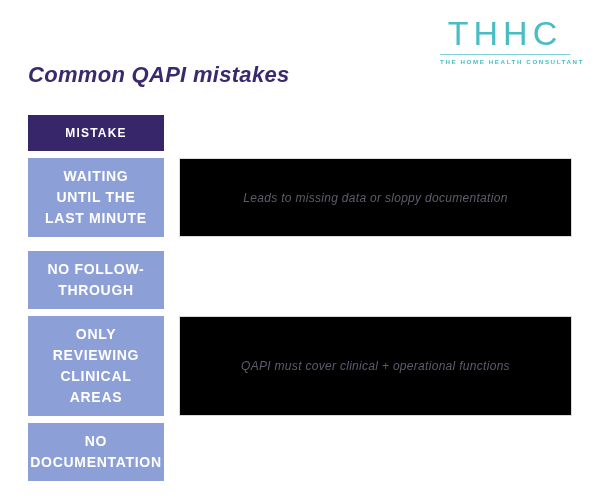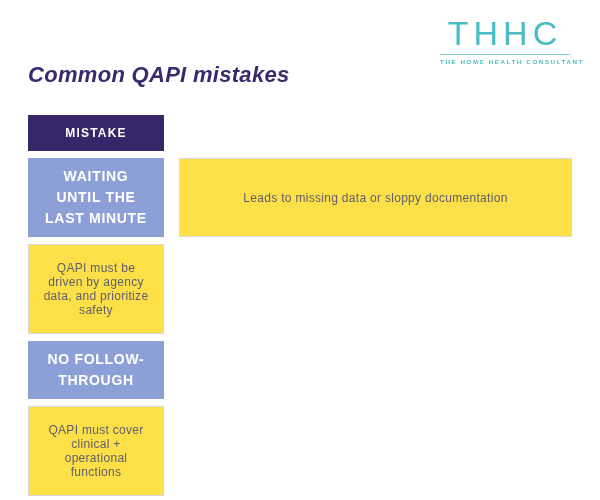--- a/index.html
+++ b/index.html
@@ -80,26 +80,27 @@
     color: #ffffff;
     font-weight: 700;
     font-size: 14px;
     letter-spacing: 0.7px;
     line-height: 1.5;
     padding: 8px 14px;
     text-transform: uppercase;
     text-align: center;
   }
   .conseq-cell {
-    background: #fde047;
+    background: #000000;
     border: 1px solid #d9d9de;
     color: #5d5d6e;
     font-size: 12px;
     letter-spacing: 0.3px;
-    padding: 16px 14px;
+    padding: 24px 14px;
+    font-style: italic;
   }
   .row-tall .cell { min-height: 50px; }
   .row-short .cell { min-height: 37px; }
 </style>
 </head>
 <body>
 
 <div class="page">
 
   <div class="logo">
@@ -115,31 +116,32 @@
     <div class="t-row">
       <div class="cell head-cell">MISTAKE</div>
     </div>
 
     <div class="t-row row-tall">
       <div class="cell mistake-cell">WAITING UNTIL THE LAST MINUTE</div>
       <div class="cell conseq-cell">Leads to missing data or sloppy documentation</div>
     </div>
 
     <div class="t-row row-tall">
-      <div class="cell conseq-cell">QAPI must be driven by agency data, and prioritize safety</div>
     </div>
 
     <div class="t-row row-tall">
       <div class="cell mistake-cell">NO FOLLOW-THROUGH</div>
     </div>
 
     <div class="t-row row-tall">
+      <div class="cell mistake-cell">ONLY REVIEWING CLINICAL AREAS</div>
       <div class="cell conseq-cell">QAPI must cover clinical + operational functions</div>
     </div>
 
     <div class="t-row row-short">
+      <div class="cell mistake-cell">NO DOCUMENTATION</div>
     </div>
 
     <div class="t-row row-short">
     </div>
 
   </div>
 </div>
 
 </body></html>

